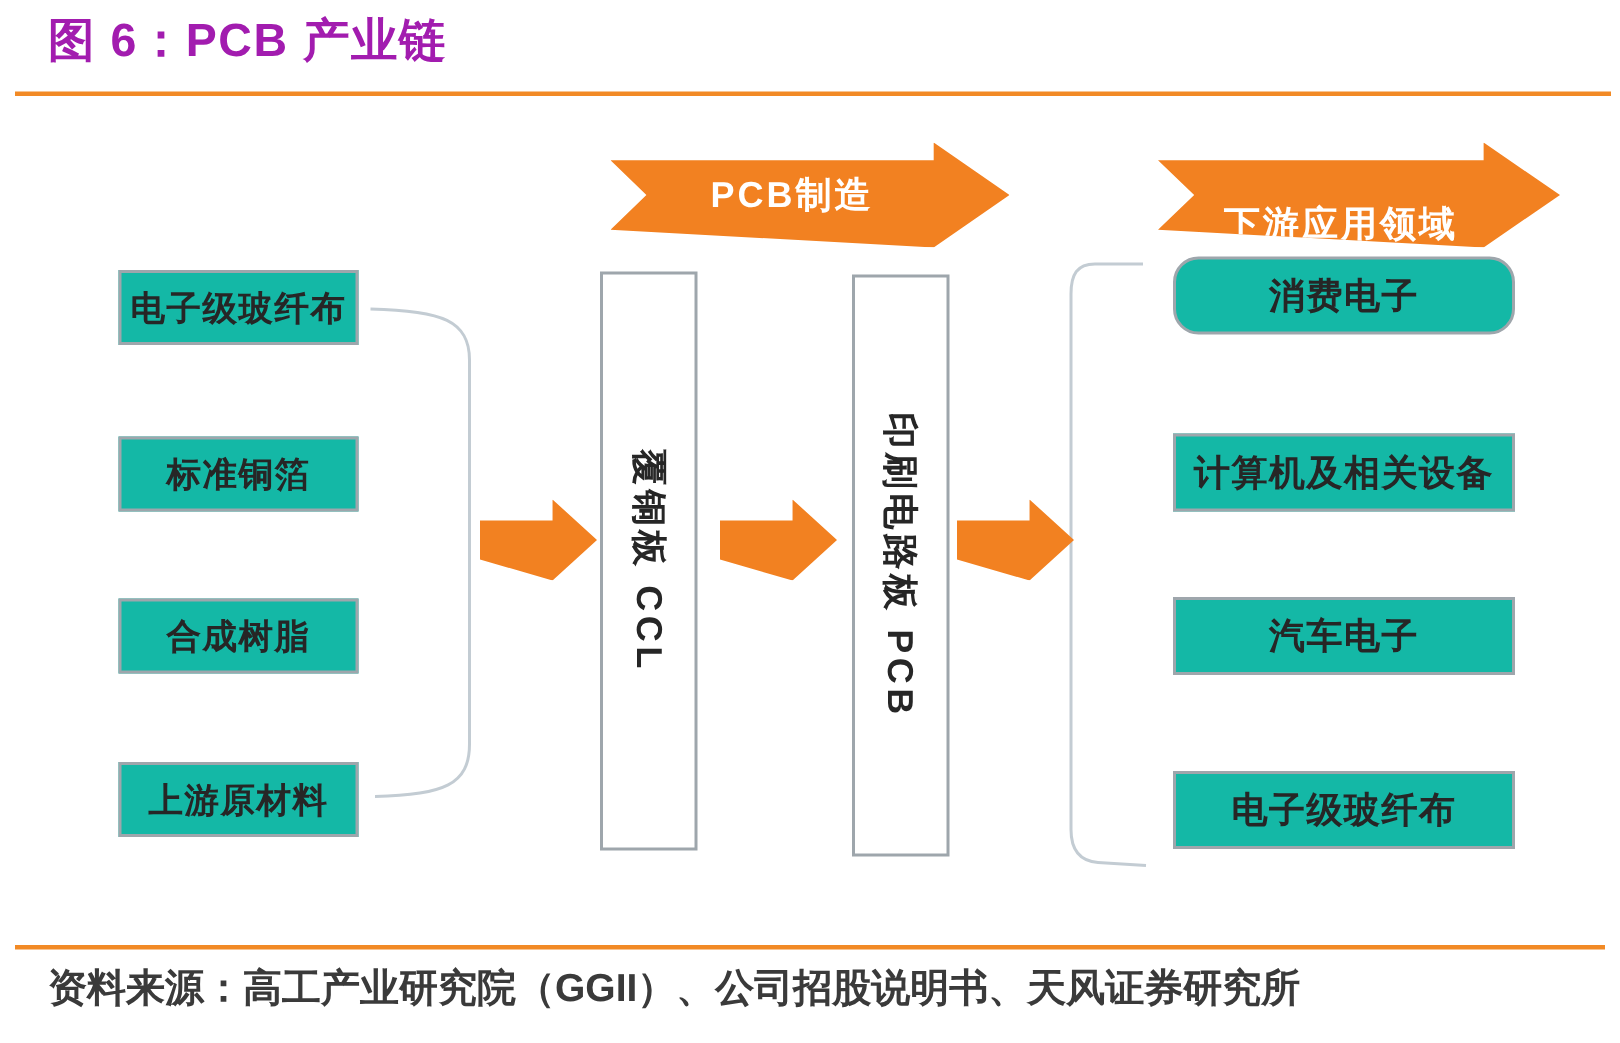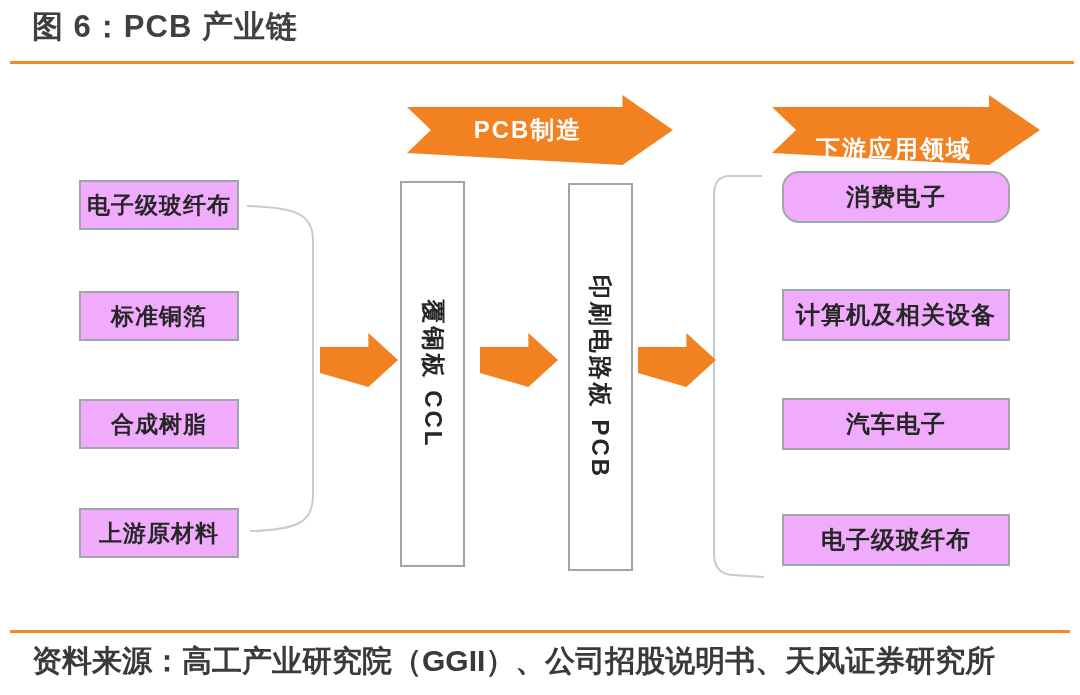--- a/index.html
+++ b/index.html
@@ -7,54 +7,54 @@
     --rule:#F28A25;
     --box-border:#9EA6AC;
     --bracket:#C3CCD3;
     --text:#262626;
     --banner-text:#FFFFFF;
   }
   html,body{margin:0;padding:0;background:#ffffff;}
   body{font-family:"Liberation Sans","DejaVu Sans",sans-serif;color:var(--text);}
   .canvas{position:relative;width:1080px;height:695px;background:#ffffff;overflow:hidden;}
 
-  .fig-title{position:absolute;left:32px;top:6px;font-size:31px;font-weight:700;color:#404040;letter-spacing:1px;white-space:nowrap;}
+  .fig-title{position:absolute;left:32px;top:6px;font-size:31px;font-weight:700;color:#a21caf;letter-spacing:1px;white-space:nowrap;}
   .rule{position:absolute;height:3px;background:var(--rule);}
   .rule.top{left:10px;top:61px;width:1064px;}
   .rule.bottom{left:10px;top:630px;width:1060px;}
 
   .banner{position:absolute;top:95px;height:70px;background:var(--accent);
     clip-path:polygon(0 17%,81% 17%,81% 0%,100% 50%,81% 100%,0% 83%,9% 50%);
     display:flex;align-items:center;justify-content:center;}
   .banner span{color:var(--banner-text);font-size:24px;font-weight:700;letter-spacing:2px;transform:translateX(-12px);white-space:nowrap;}
   .banner.b1{left:78px;width:266px;}
   .banner.b2{left:407px;width:266px;}
   .banner.b3{left:772px;width:268px;align-items:flex-end;}
 
-  .nbox{position:absolute;background:#f0abfc;border:2px solid var(--box-border);
+  .nbox{position:absolute;background:#14b8a6;border:2px solid var(--box-border);
     display:flex;align-items:center;justify-content:center;font-size:23px;font-weight:700;
     color:var(--text);letter-spacing:1px;white-space:nowrap;box-sizing:border-box;}
   .lcol{left:79px;width:160px;height:50px;}
   .l1{top:180px;} .l2{top:291px;} .l3{top:399px;} .l4{top:508px;}
   .rcol{left:782px;width:228px;height:52px;font-size:24px;}
   .r1{top:171px;border-radius:17px;} .r2{top:289px;} .r3{top:398px;} .r4{top:514px;}
 
   .vbox{position:absolute;background:#ffffff;border:2px solid var(--box-border);
     display:flex;align-items:center;justify-content:center;box-sizing:border-box;}
   .vbox span{transform:rotate(90deg);white-space:nowrap;font-size:24px;font-weight:600;letter-spacing:3px;color:var(--text);}
   .vbox.ccl{left:400px;top:181px;width:65px;height:386px;}
   .vbox.pcb{left:568px;top:183px;width:65px;height:388px;}
 
   .flow-arrow{position:absolute;top:333px;width:78px;height:54px;background:var(--accent);
     clip-path:polygon(0 26%,62% 26%,62% 0%,100% 50%,62% 100%,0 74%);}
   .fa1{left:320px;} .fa2{left:480px;} .fa3{left:638px;}
 
   .connector-layer{position:absolute;left:0;top:0;width:1080px;height:695px;color:var(--bracket);pointer-events:none;}
 
-  .source-line{position:absolute;left:32px;top:641px;font-size:30px;font-weight:600;color:#3A3A3A;white-space:nowrap;}
+  .source-line{position:absolute;left:32px;top:641px;font-size:26px;font-weight:600;color:#3A3A3A;white-space:nowrap;}
 </style>
 </head>
 <body>
 
 <div class="canvas">
 
   <div class="fig-title">图 6：PCB 产业链</div>
   <div class="rule top"></div>
 
   <div class="banner b2">

